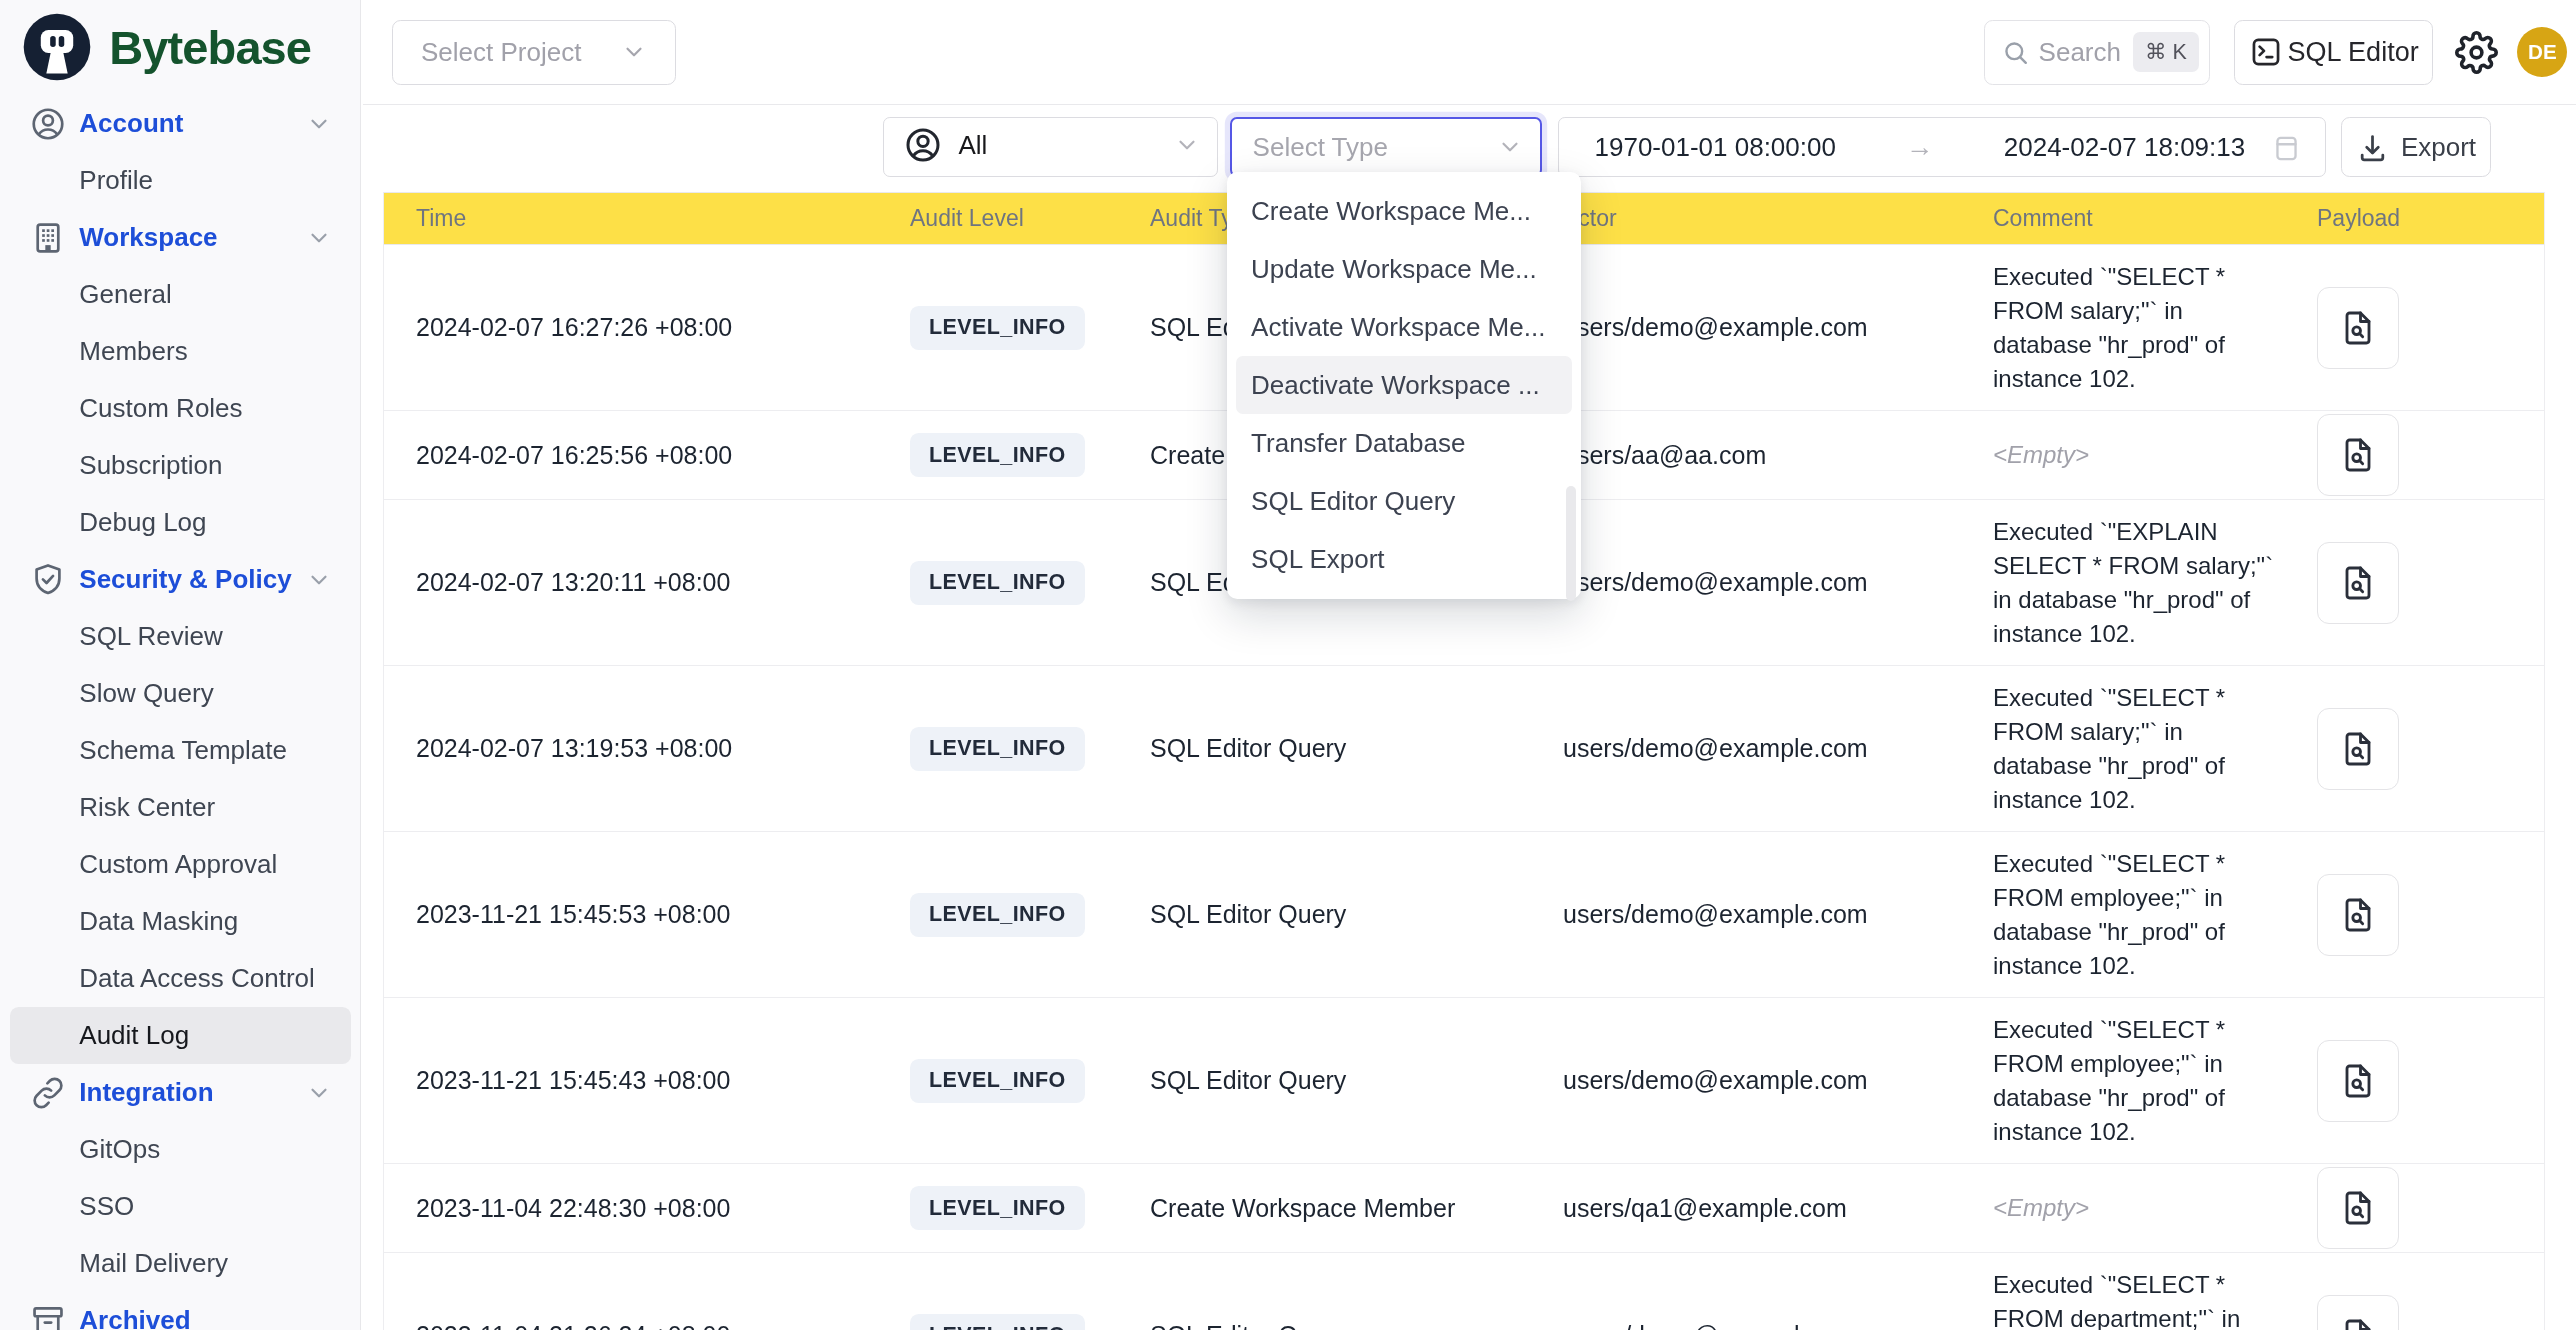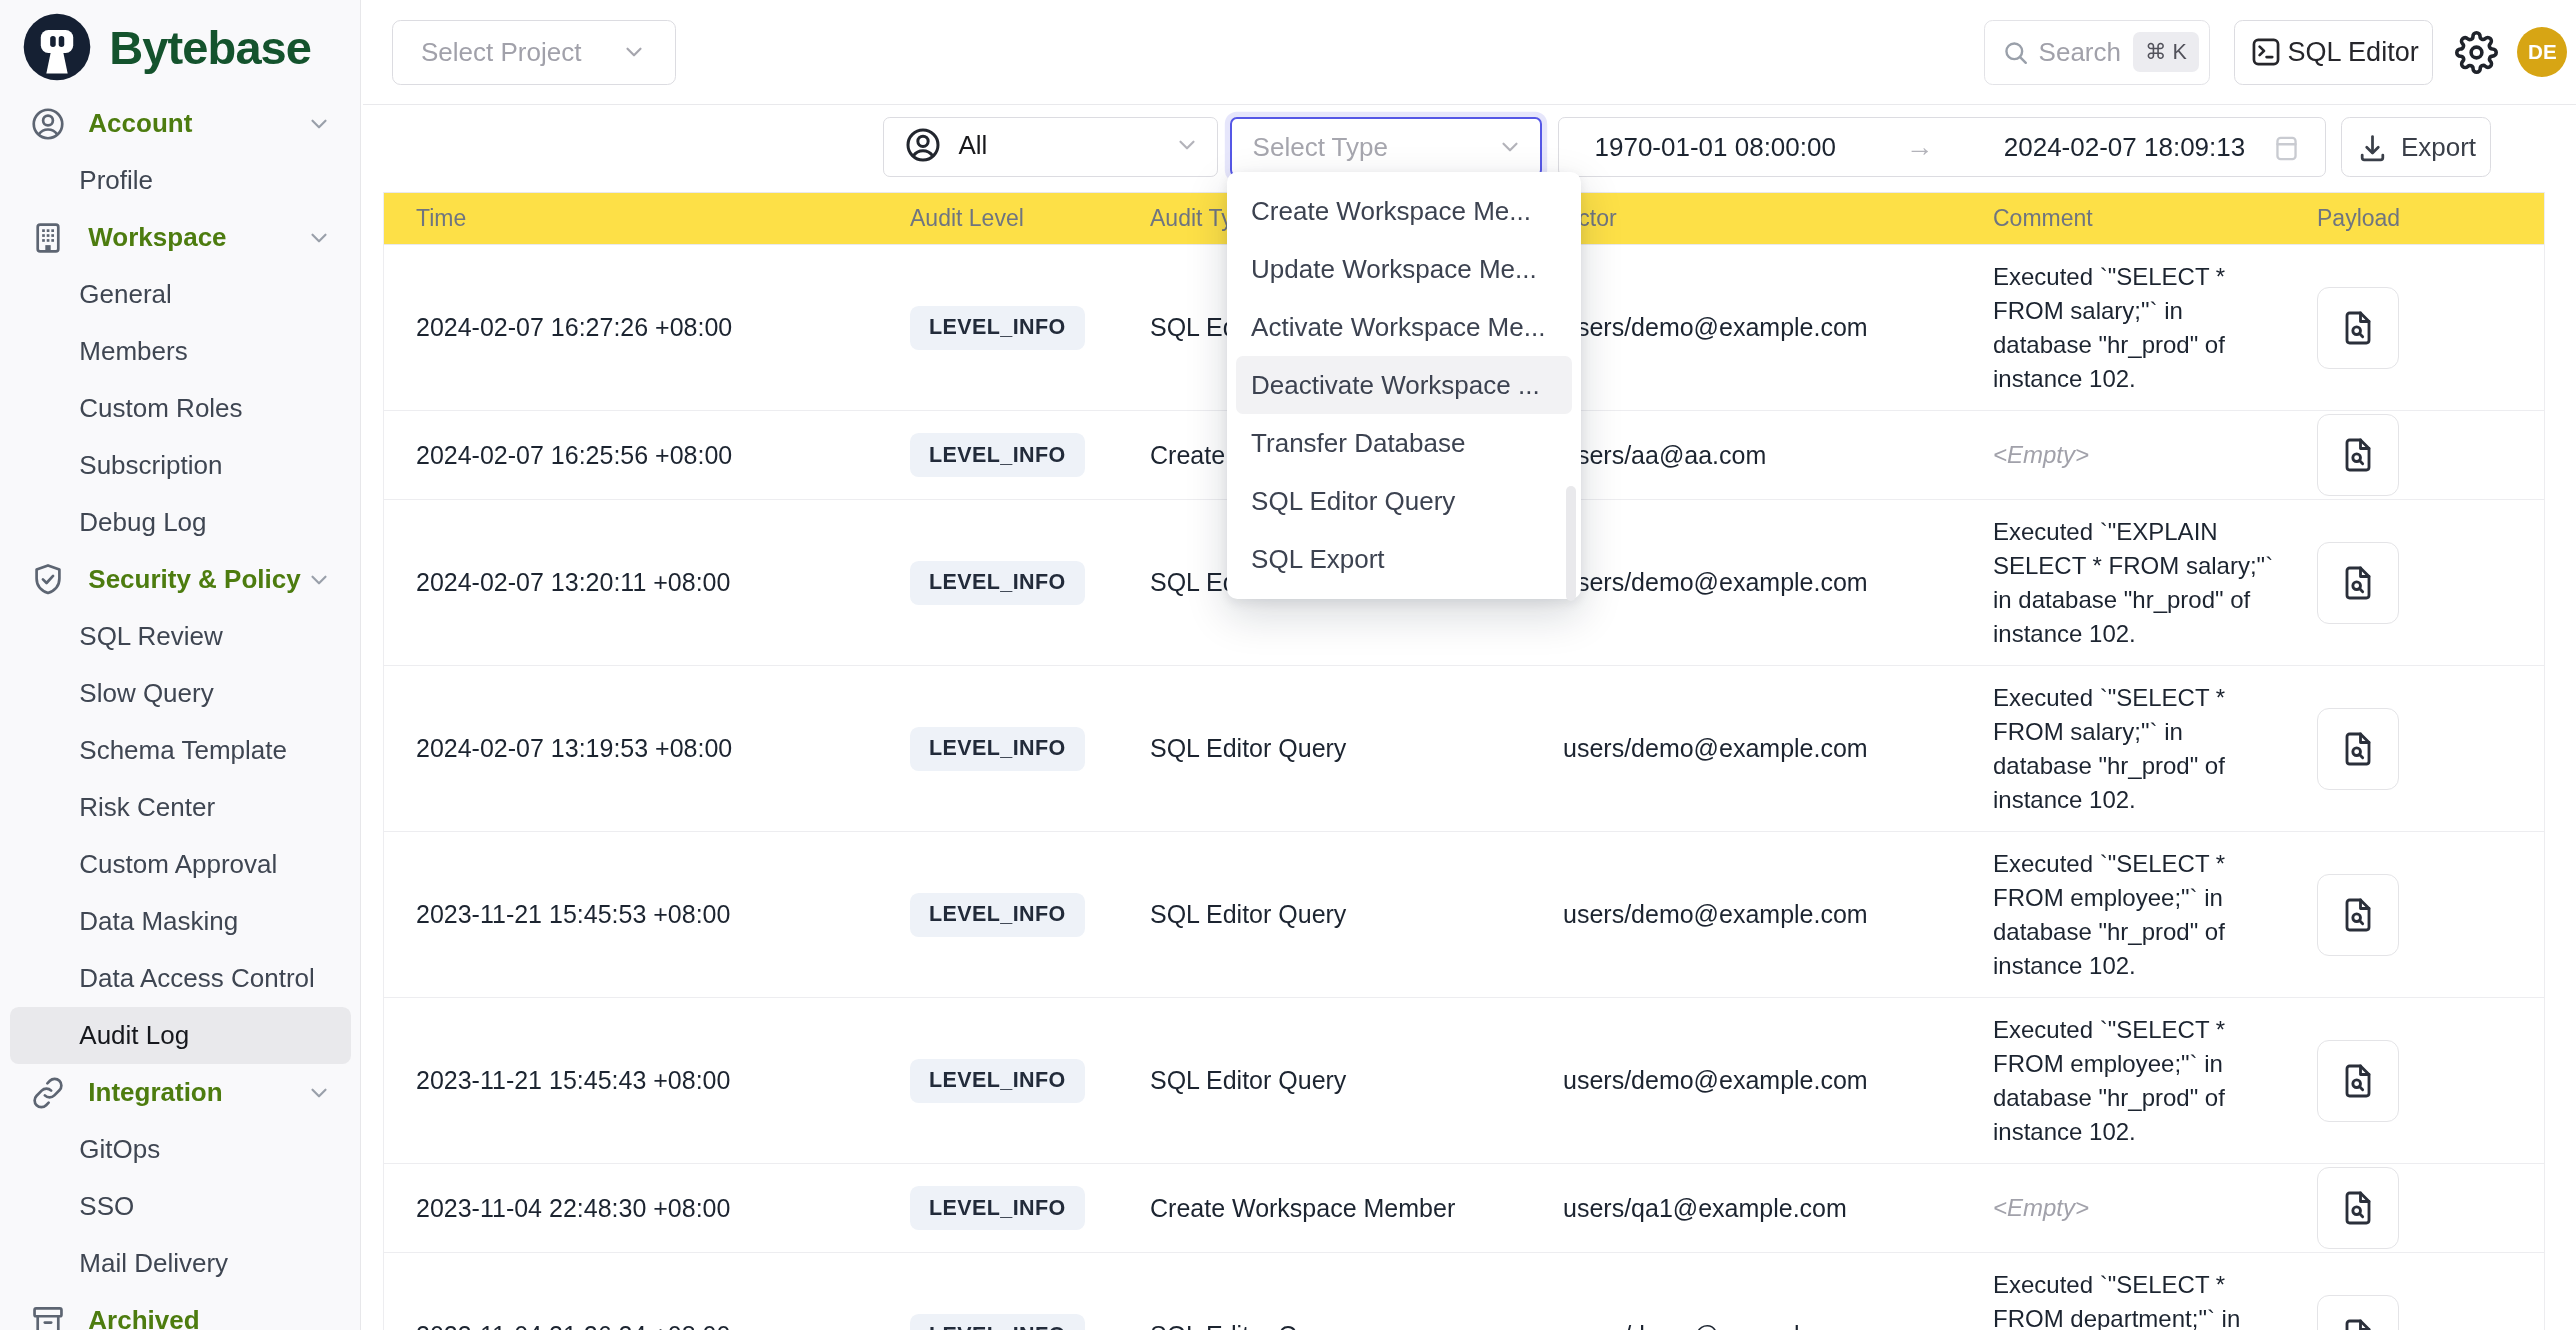--- a/index.html
+++ b/index.html
@@ -18,21 +18,21 @@
     background: #f9f9fb; border-right: 1.7px solid #e7e7ea;
   }
   .logo { position:absolute; top:12px; left:22.3px; display:flex; align-items:center; gap:17px; }
   .logo-text { font-size:47px; font-weight:800; color:#14532d; letter-spacing:-0.9px; }
   .nav { position:absolute; top:95px; left:10.3px; right:8.6px; }
   .nav-row {
     height:57px; display:flex; align-items:center; position:relative;
     border-radius:8.6px; padding-left:17px; cursor:pointer;
   }
   .nav-row .nav-ico { width:41px; display:flex; justify-content:center; }
-  .nav-row .nav-label { margin-left:20px; font-size:26px; font-weight:600; color:#4d7c0f; }
+  .nav-row .nav-label { margin-left:11px; font-size:26px; font-weight:600; color:#1d4ed8; }
   .nav-row.item { padding-left:69px; }
   .nav-row.item .nav-label { margin-left:0; font-weight:400; color:#3f4652; }
   .nav-row.active { background:#e9e9ec; }
   .nav-row.active .nav-label { color:#16181d; }
   .nav-chevron { position:absolute; right:19px; top:50%; transform:translateY(-50%); }
 
   
   .main { position:absolute; left:363px; right:0; top:0; bottom:0; background:#fff; }
   .topbar {
     height:105px; border-bottom:1.7px solid #e9e9ec;

